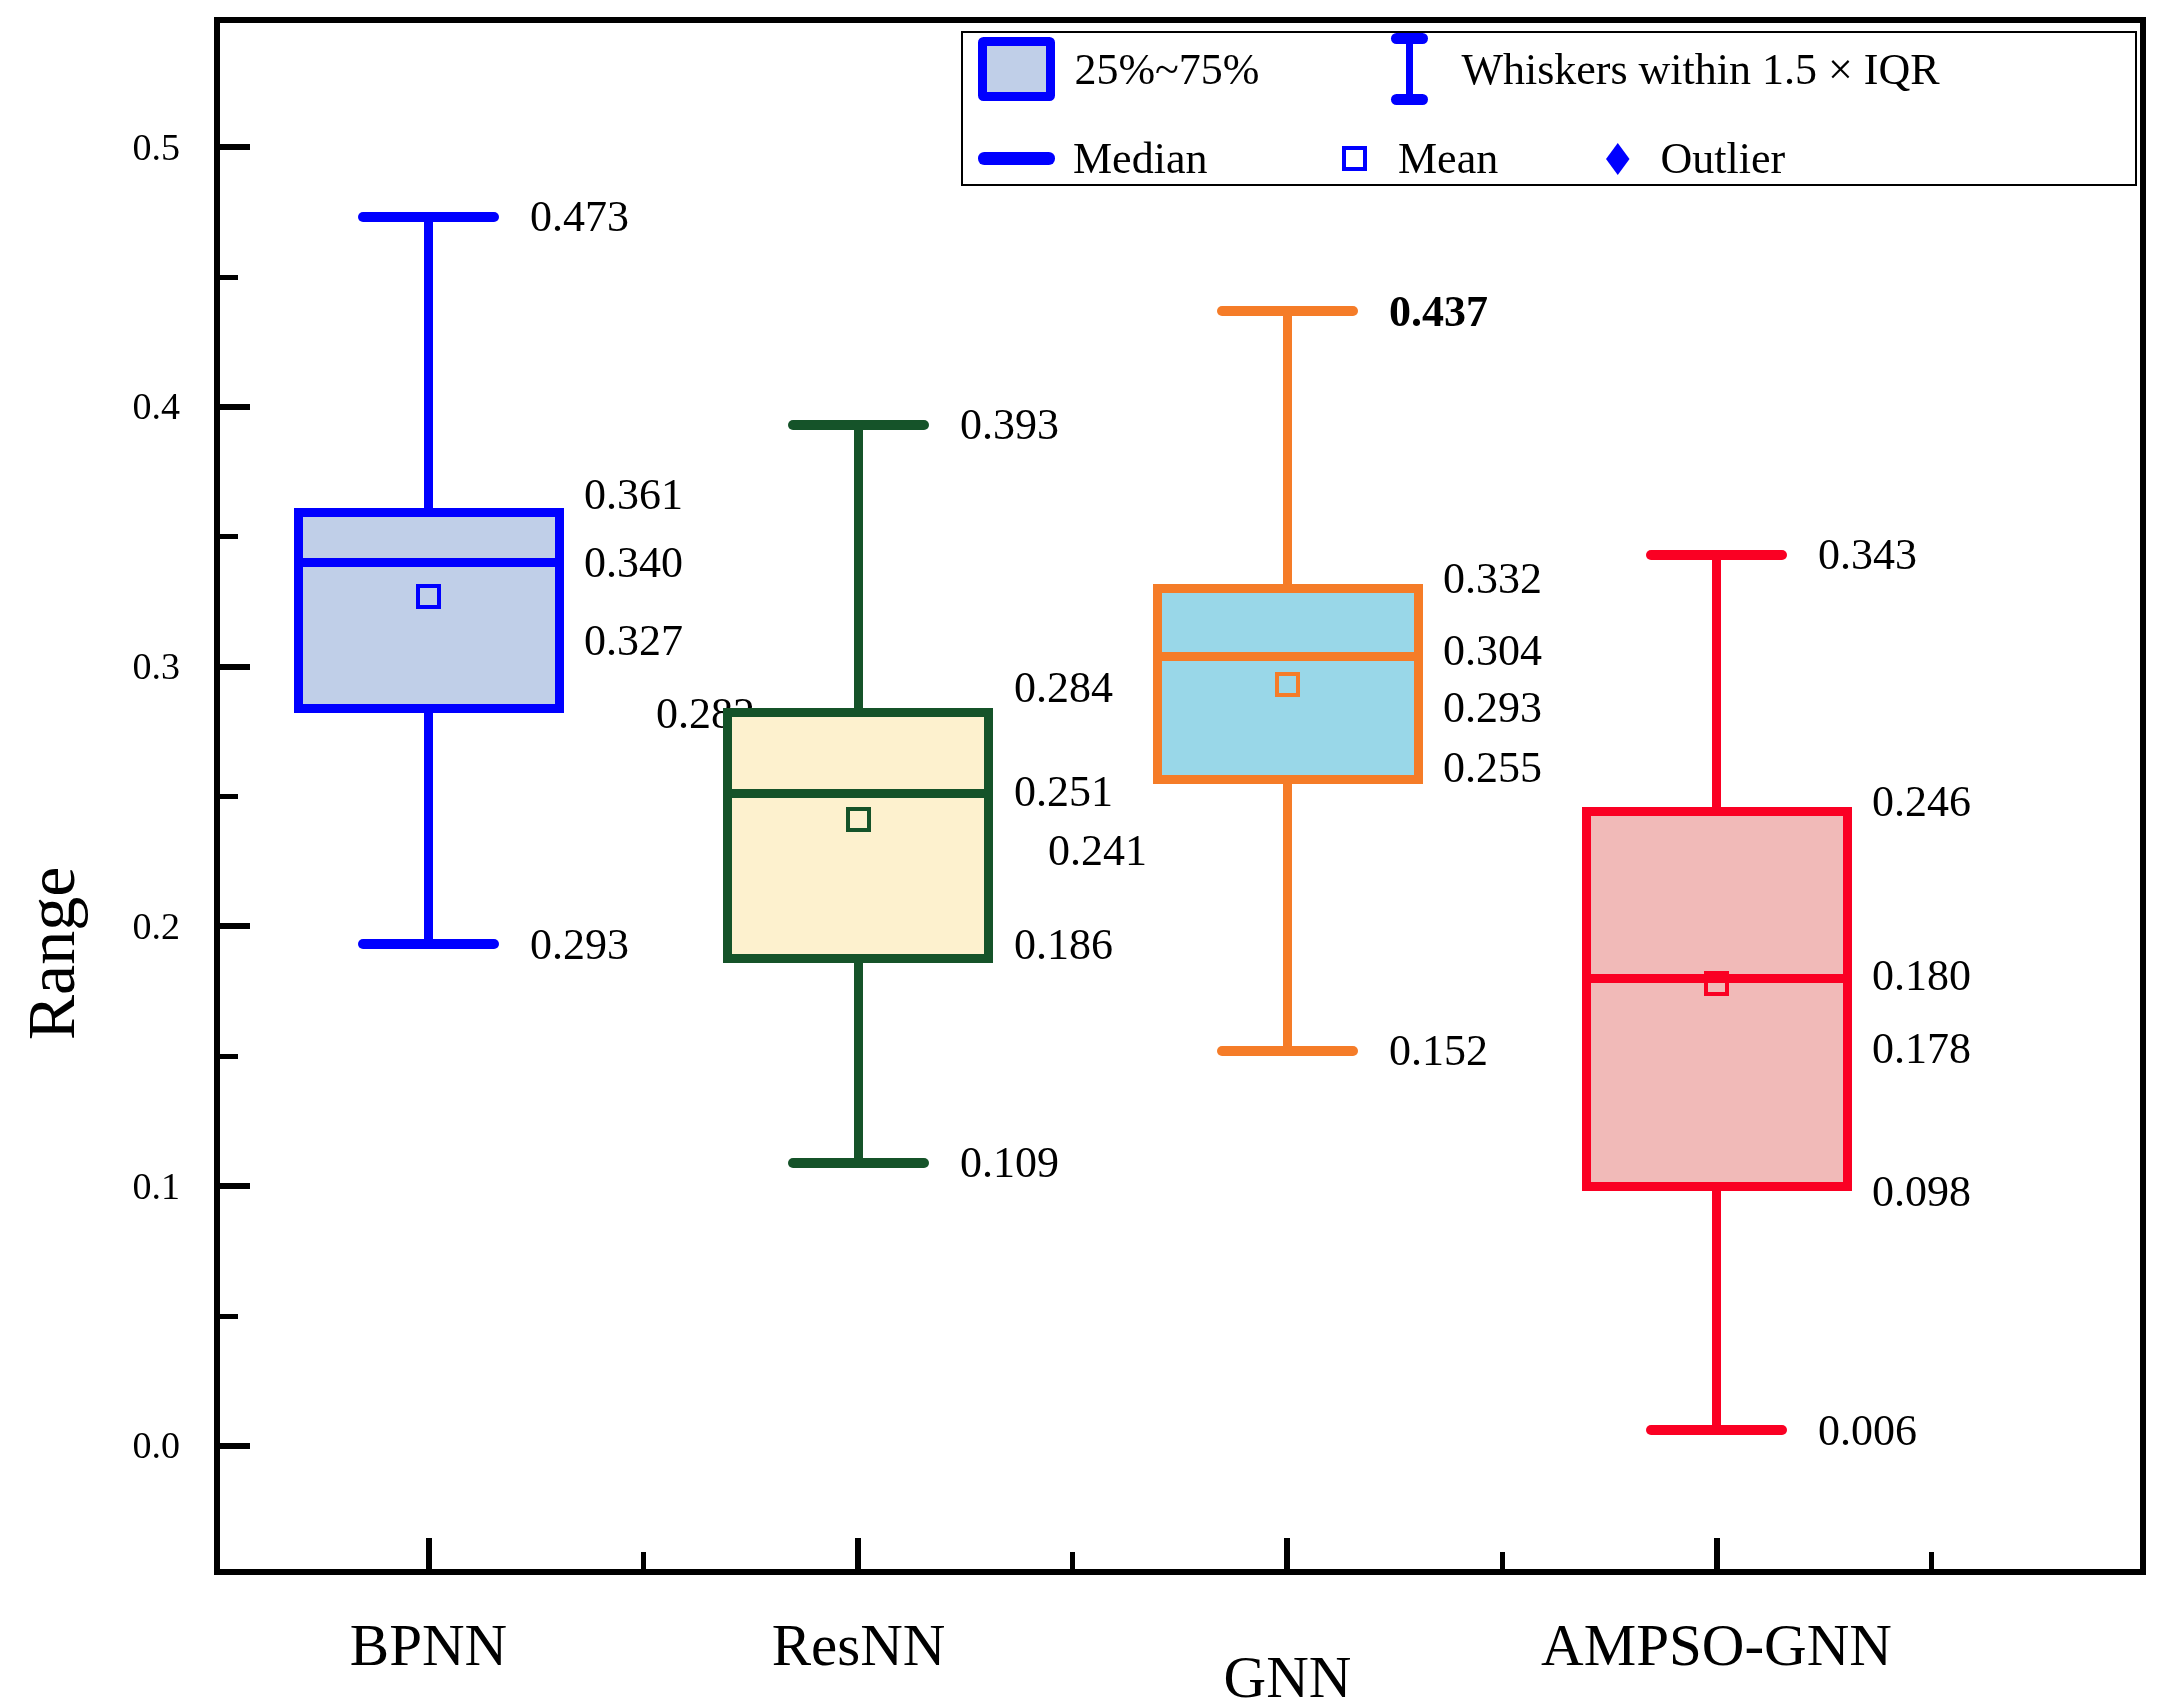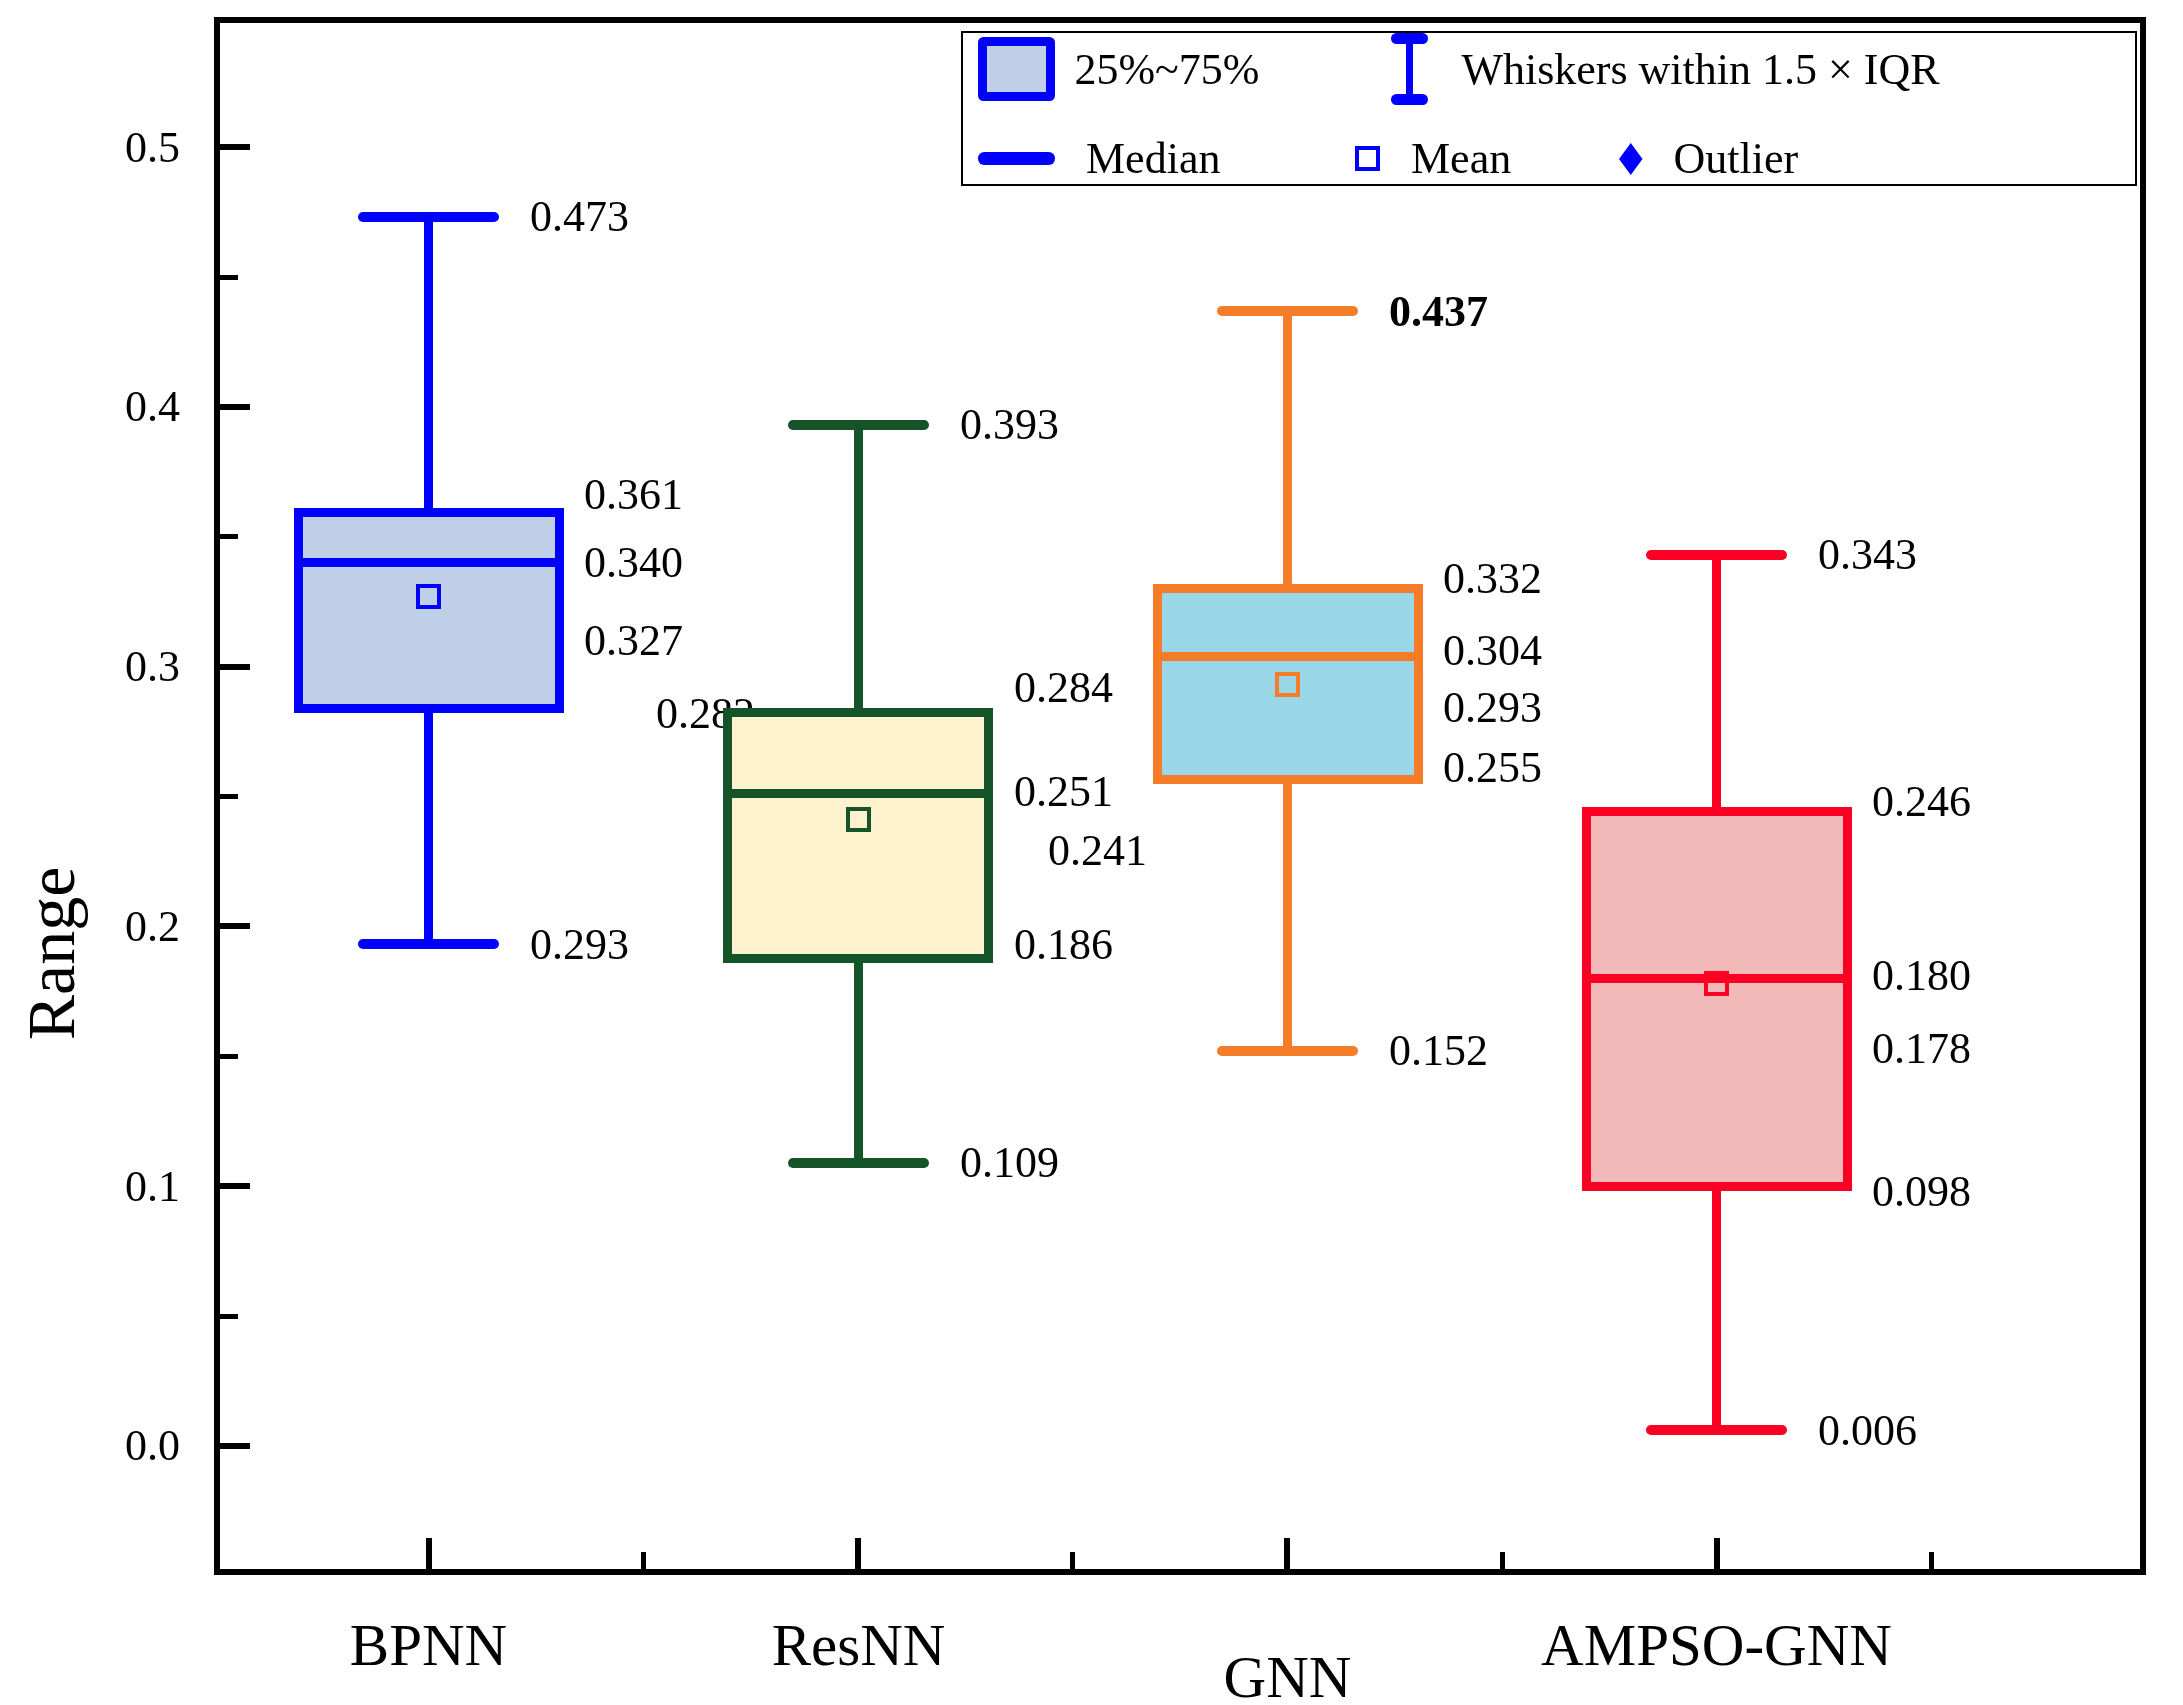--- a/index.html
+++ b/index.html
@@ -11,21 +11,21 @@
     overflow:hidden;
   }
   #plot-frame{
     position:absolute;
     border:6.2px solid #000;
     box-sizing:border-box;
     background:#ffffff;
   }
   .ytick,.ytick-minor,.xtick,.xtick-minor{position:absolute;background:#000;}
   .ytick-label{
-    position:absolute;text-align:right;font-size:44px;color:#000;
+    position:absolute;text-align:right;font-size:38px;color:#000;
     height:69px;line-height:69px;
   }
   .xcat-label{
     position:absolute;text-align:center;font-size:59px;color:#000;
     height:76px;line-height:76px;
   }
   #ylabel{
     position:absolute;font-size:68px;color:#000;
     transform:rotate(-90deg);transform-origin:center center;
     white-space:nowrap;text-align:center;
@@ -70,21 +70,21 @@
       <div class="legend-text" style="margin-left:19.4px;width:263px;">25%~75%</div>
       <div id="legend-whisker">
         <span class="wbar" style="top: 0px; background: rgb(0, 0, 255);"></span>
         <span class="wstem" style="background: rgb(0, 0, 255);"></span>
         <span class="wbar" style="bottom: 0px; background: rgb(0, 0, 255);"></span>
       </div>
       <div class="legend-text" style="margin-left:28px;">Whiskers within 1.5 × IQR</div>
     </div>
     <div class="legend-row">
       <div id="legend-median" style="background: rgb(0, 0, 255);"></div>
-      <div class="legend-text" style="margin-left:31px;width:228px;">Median</div>
+      <div class="legend-text" style="margin-left:18px;width:228px;">Median</div>
       <div id="legend-mean" style="border: 4.1px solid rgb(0, 0, 255);"></div>
       <div class="legend-text" style="margin-left:31px;width:180px;">Mean</div>
       <div id="legend-outlier">
         <svg width="23.5" height="32" viewBox="0 0 34 46">
           <polygon points="17,0 34,23 17,46 0,23" id="outlier-poly" fill="#0000FF"></polygon>
         </svg>
       </div>
       <div class="legend-text" style="margin-left:31px;">Outlier</div>
     </div>
   </div>

